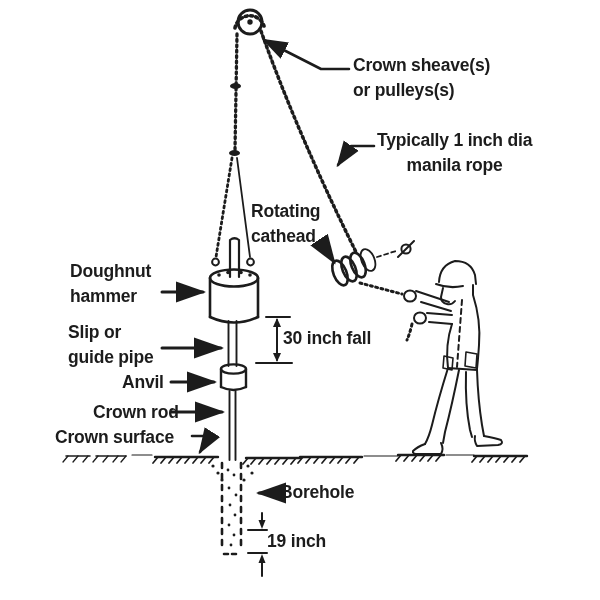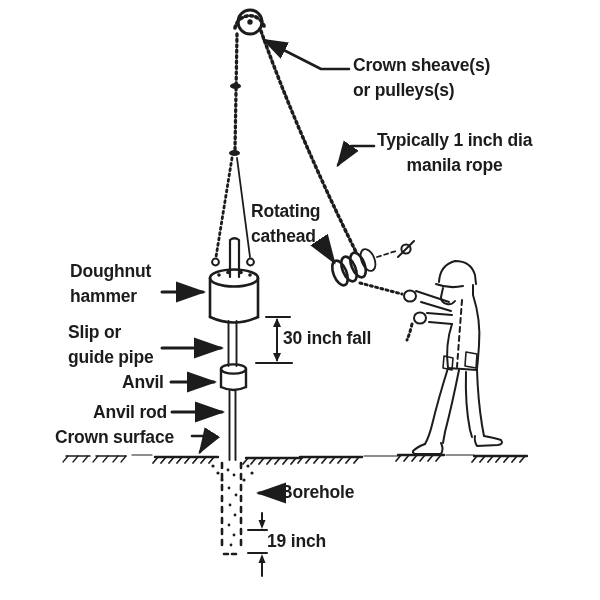--- a/index.html
+++ b/index.html
@@ -201,19 +201,19 @@
 or pulleys(s)</div>
   <div class="lbl" style="left:377px; top:128px;text-align:center;">Typically 1 inch dia
 manila rope</div>
   <div class="lbl" style="left:251px; top:199px;">Rotating
 cathead</div>
   <div class="lbl" style="left:70px;  top:259px;">Doughnut
 hammer</div>
   <div class="lbl" style="left:68px;  top:320px;">Slip or
 guide pipe</div>
   <div class="lbl" style="left:122px; top:370px;">Anvil</div>
-  <div class="lbl" style="left:93px;  top:400px;">Anvil rod</div>
+  <div class="lbl" style="left:93px;  top:400px;">Crown rod</div>
   <div class="lbl" style="left:55px;  top:425px;">Crown surface</div>
   <div class="lbl" style="left:283px; top:326px;">30 inch fall</div>
   <div class="lbl" style="left:280px; top:480px;">Borehole</div>
   <div class="lbl" style="left:267px; top:529px;">19 inch</div>
 
 </div>
 
 </body></html>

